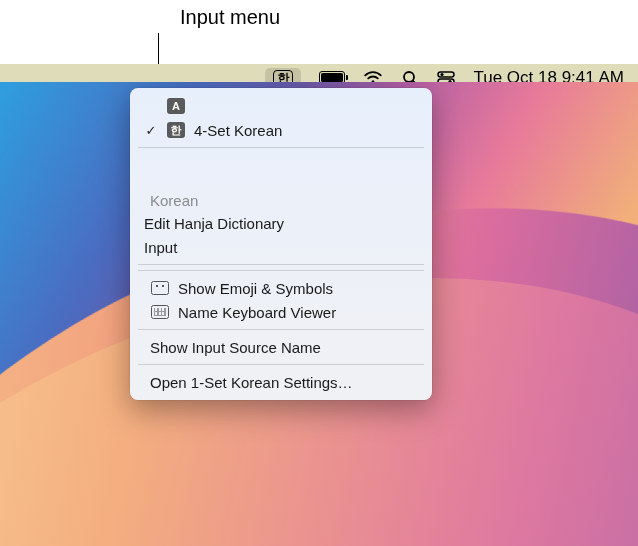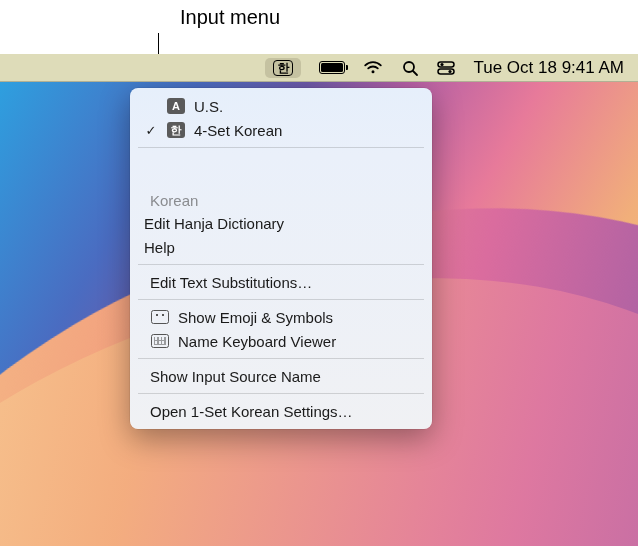--- a/index.html
+++ b/index.html
@@ -7,21 +7,21 @@
       width: 638px;
       height: 546px;
       font-family: -apple-system, "Helvetica Neue", Helvetica, Arial, sans-serif;
       font-size: 14px;
       color: #000;
       position: relative;
       overflow: hidden;
       background: #fff;
     }
     .annotation-area {
-      height: 54px;
+      height: 64px;
       background: #fff;
       position: relative;
     }
     .annotation-label {
       position: absolute;
       left: 180px;
       top: 6px;
       font-size: 20px;
       color: #000;
     }
@@ -187,46 +187,42 @@
   <div class="swoosh1"></div>
   <div class="swoosh2"></div>
 
   <div class="menu">
 
     <div class="menu-item">
       <span class="check-slot"></span>
       <span class="icon-slot">
           <span class="a-badge">A</span>
         </span>
-      <span class="label">U.S.</span>
     </div>
 
     <div class="menu-item">
       <span class="check-slot">✓</span>
       <span class="icon-slot">
           <span class="han-badge-small">한</span>
         </span>
       <span class="label">4-Set Korean</span>
     </div>
 
     <hr>
 
     <div class="menu-header">Korean</div>
     <div class="menu-item sub">
       <span class="label">Edit Hanja Dictionary</span>
     </div>
     <div class="menu-item sub">
-      <span class="label">Help</span>
-    </div>
-
-    <hr>
-
-    <div class="menu-item no-check">
-      <span class="label">Edit Text Substitutions…</span>
-    </div>
+      <span class="label">Input</span>
+    </div>
+
+    <hr>
+
 
     <hr>
 
     <div class="menu-item no-check">
       <span class="icon-slot">
           <span class="emoji-icon"></span>
         </span>
       <span class="label">Show Emoji &amp; Symbols</span>
     </div>
     <div class="menu-item no-check">

